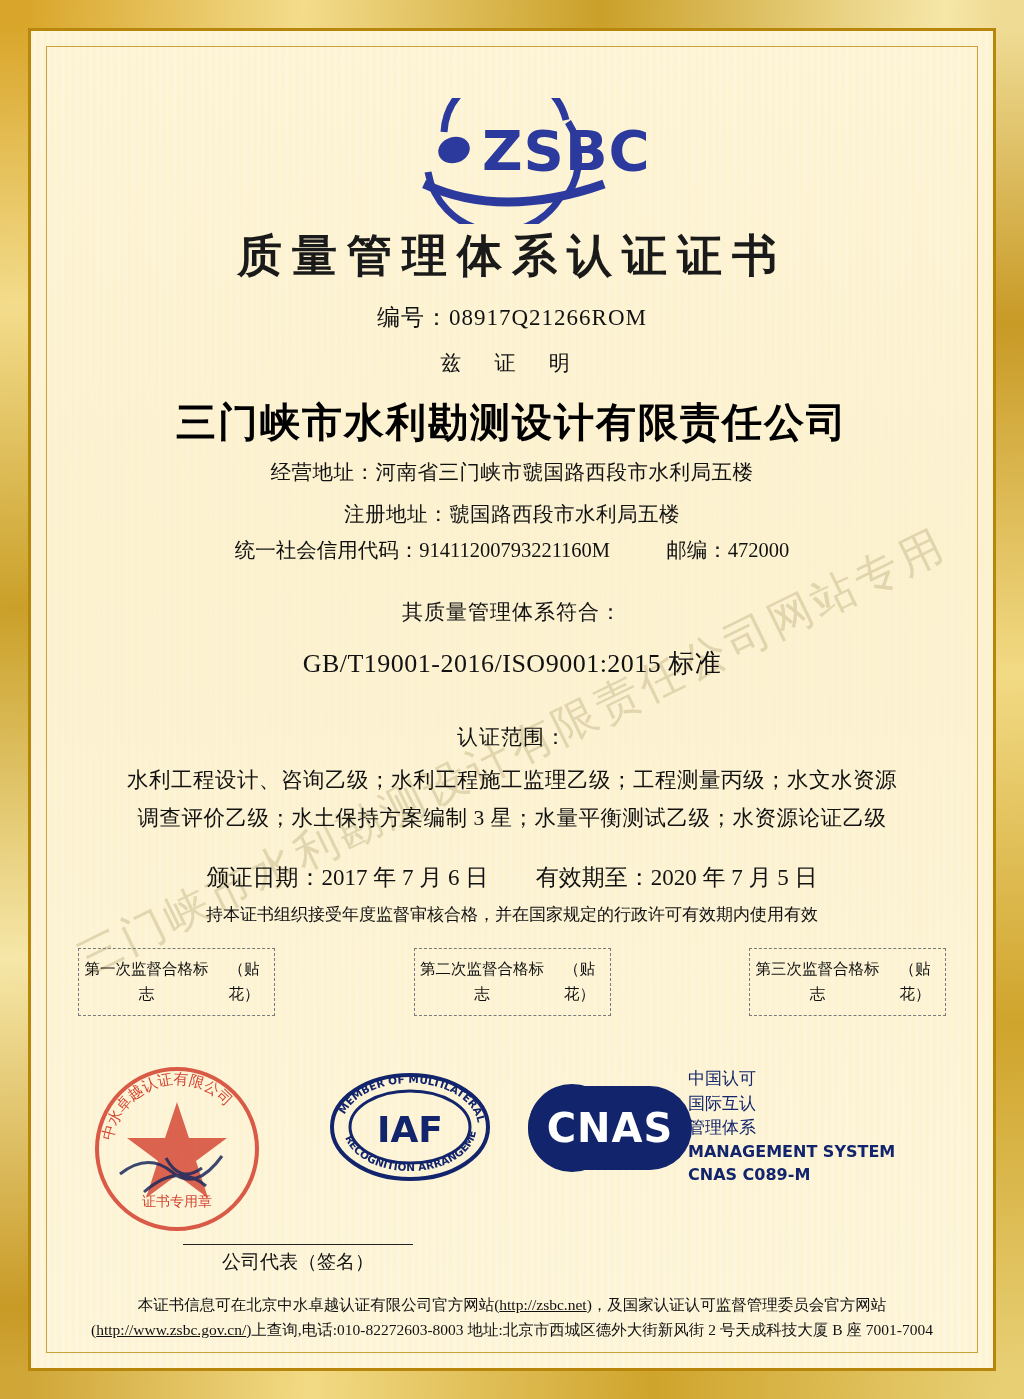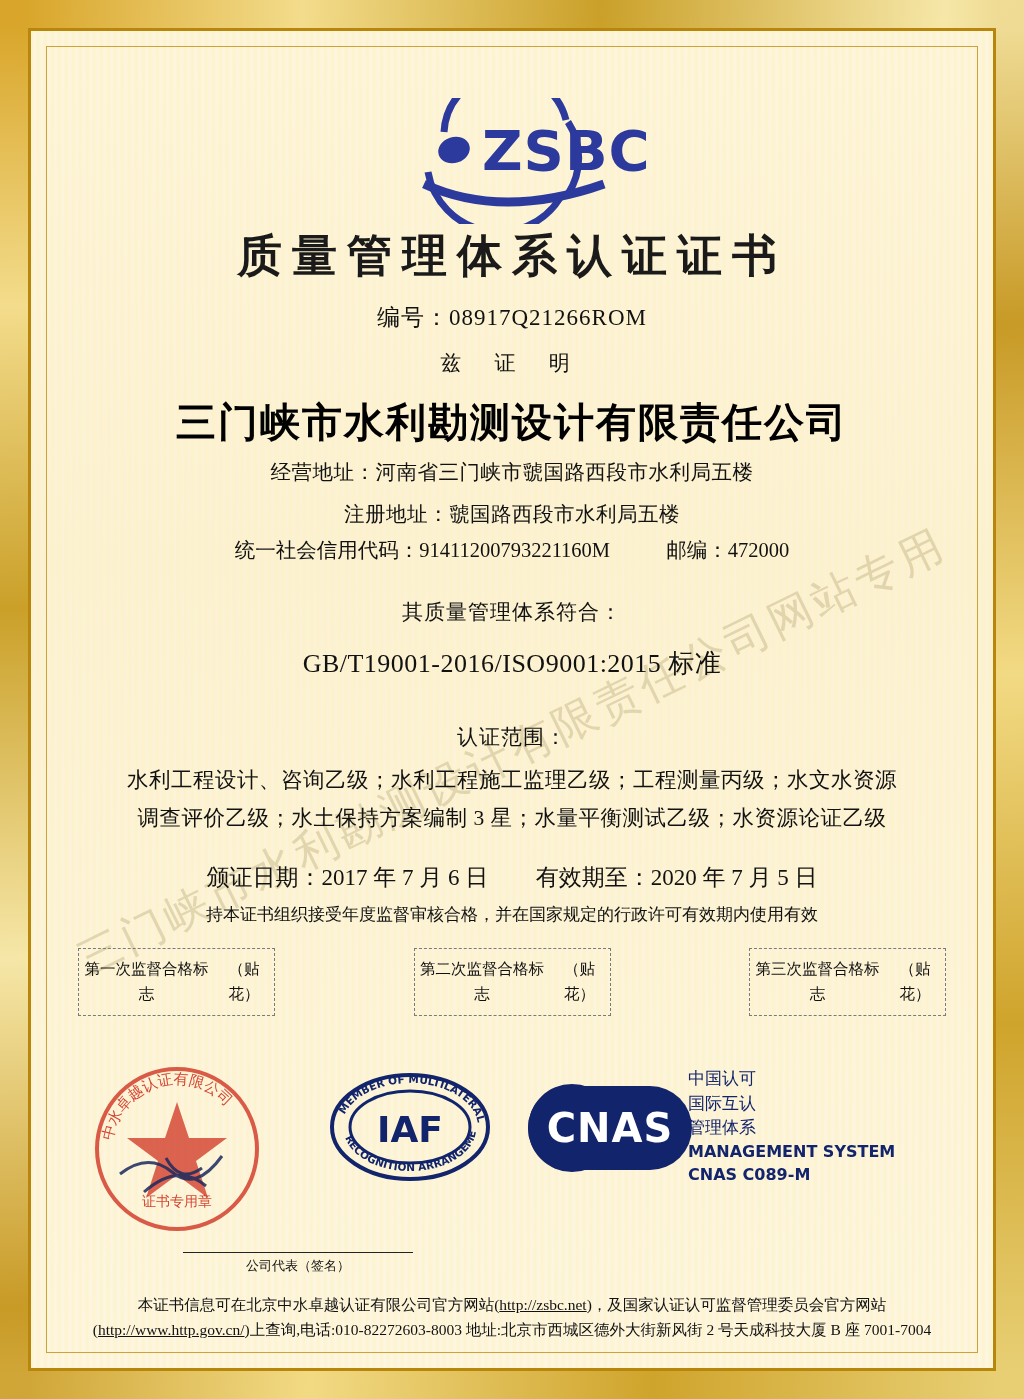--- a/index.html
+++ b/index.html
@@ -220,21 +220,21 @@
     bottom: 76px;
     width: 300px;
     text-align: center;
   }
   .sig-rule {
     border-top: 1.5px solid #222;
     width: 230px;
     margin: 0 auto;
   }
   .sig-label {
-    font-size: 13px;
+    font-size: 19px;
     margin-top: 4px;
     color: #111;
   }
   .footer {
     position: absolute;
     left: 0; right: 0;
     bottom: 8px;
     text-align: center;
     font-size: 15.5px;
     color: #111;
@@ -365,18 +365,18 @@
     <div class="sig-block">
       <div class="sig-rule"></div>
       <div class="sig-label">公司代表（签名）</div>
     </div>
 
     <div class="footer">
       <div>
         <span>本证书信息可在北京中水卓越认证有限公司官方网站(</span><a href="#">http://zsbc.net</a><span>)，及国家认证认可监督管理委员会官方网站</span>
       </div>
       <div>
-        <span>(</span><a href="#">http://www.http.gov.cn/</a><span>)上查询,电话:010-82272603-8003 地址:北京市西城区德外大街新风街 2 号天成科技大厦 B 座 7001-7004</span>
+        <span>(</span><a href="#">http://www.zsbc.gov.cn/</a><span>)上查询,电话:010-82272603-8003 地址:北京市西城区德外大街新风街 2 号天成科技大厦 B 座 7001-7004</span>
       </div>
     </div>
 
   </div>
 </div>
 
 </body></html>

